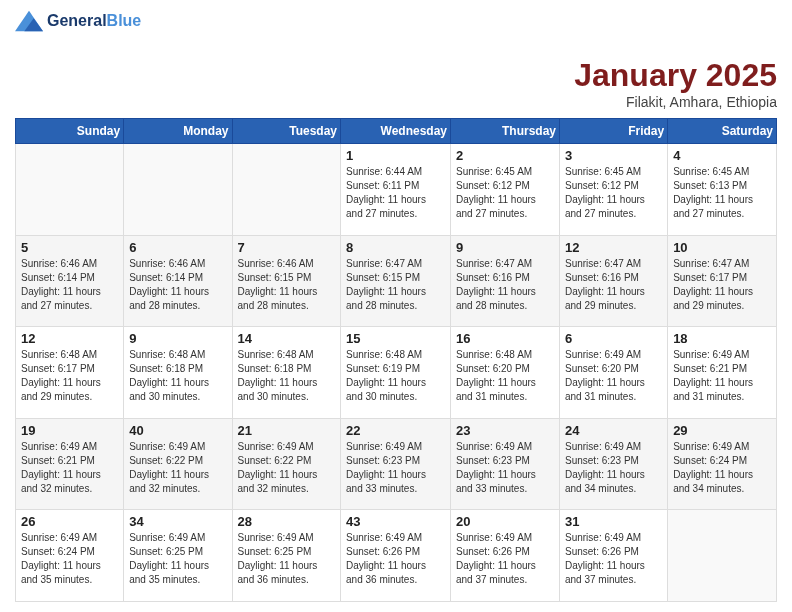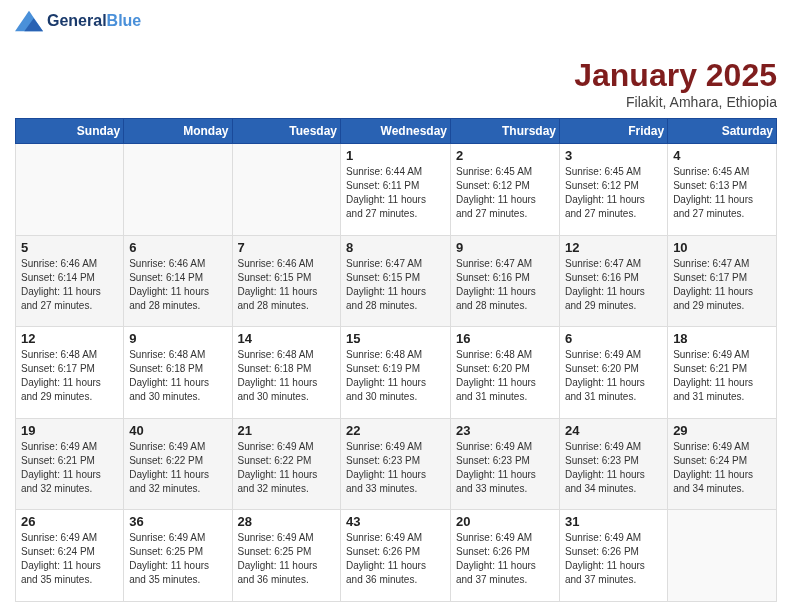--- a/index.html
+++ b/index.html
@@ -307,21 +307,21 @@
         </tr>
         <tr>
           <td>
             <div class="day-number">26</div>
             <div class="day-info" style="white-space: pre-line;">Sunrise: 6:49 AM
 Sunset: 6:24 PM
 Daylight: 11 hours
 and 35 minutes.</div>
           </td>
           <td>
-            <div class="day-number">36</div>
+            <div class="day-number">34</div>
             <div class="day-info" style="white-space: pre-line;">Sunrise: 6:49 AM
 Sunset: 6:25 PM
 Daylight: 11 hours
 and 35 minutes.</div>
           </td>
           <td>
             <div class="day-number">28</div>
             <div class="day-info" style="white-space: pre-line;">Sunrise: 6:49 AM
 Sunset: 6:25 PM
 Daylight: 11 hours

